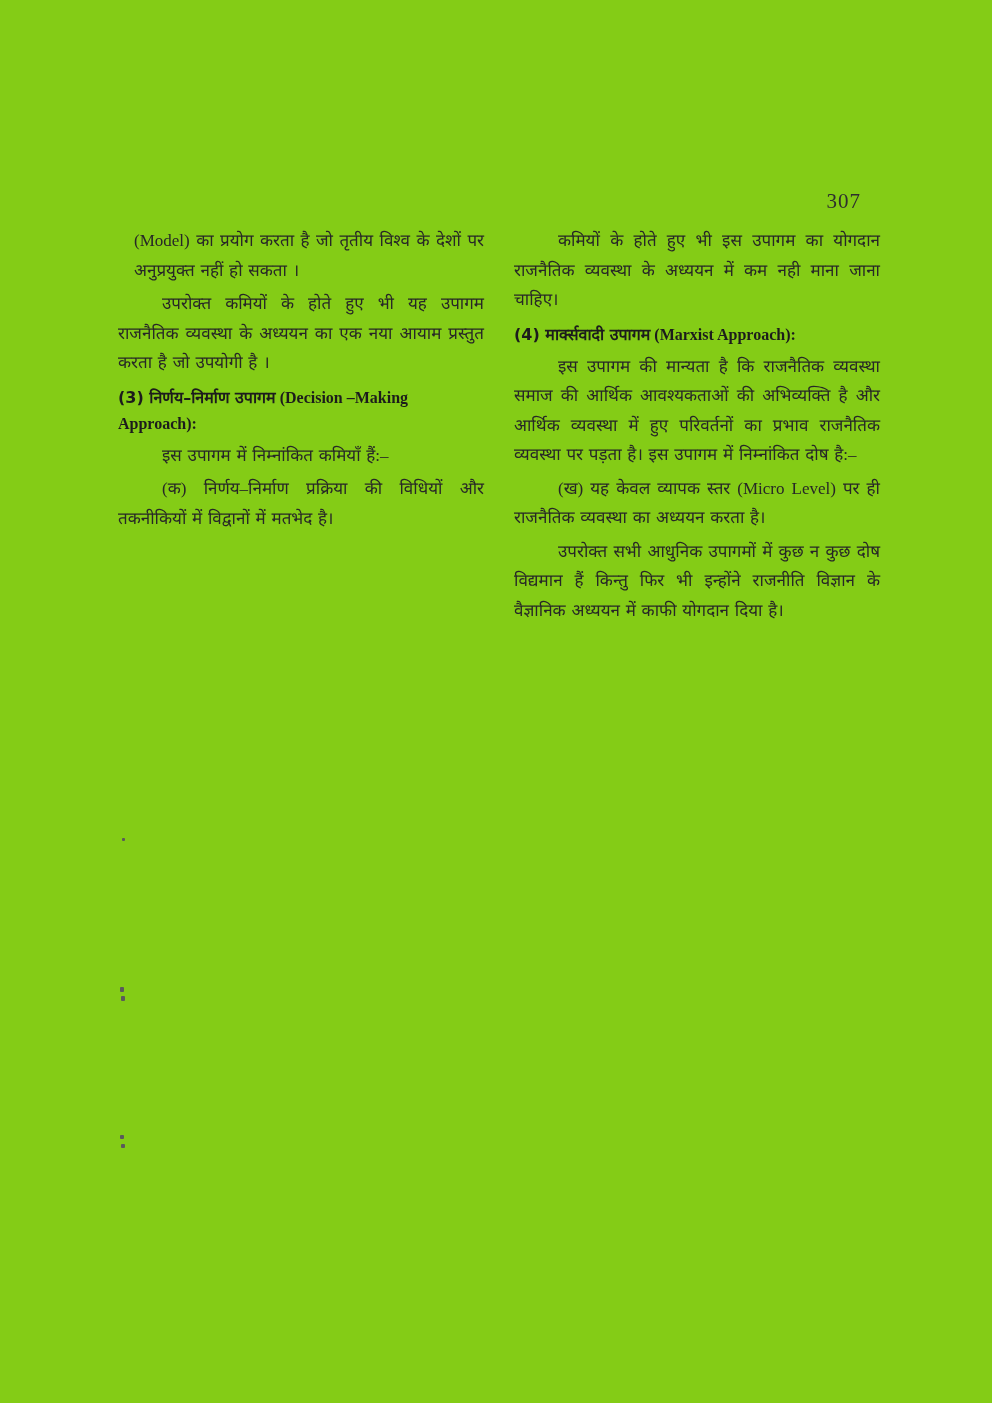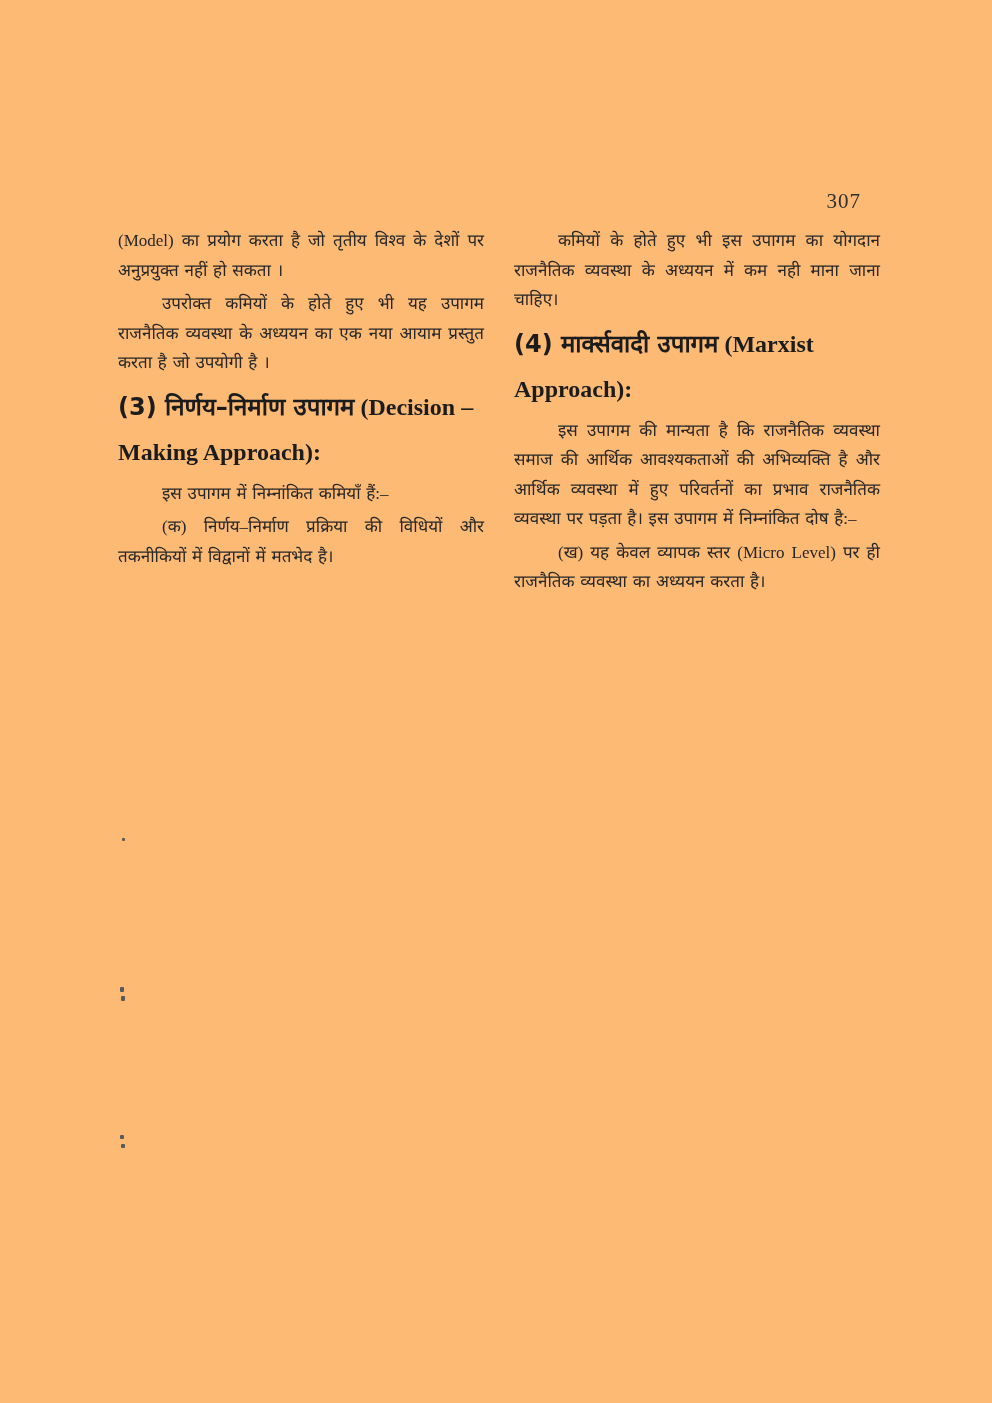--- a/index.html
+++ b/index.html
@@ -11,21 +11,21 @@
     width: 992px;
     height: 1403px;
     position: relative;
     font-family: "Liberation Serif", "DejaVu Sans", sans-serif;
     color: #262626;
     overflow: hidden;
   }
   .sheet {
     position: absolute;
     inset: 0;
-    background: #fdba74;
+    background: #84cc16;
   }
   .page-number {
     position: absolute;
     top: 189px;
     right: 131px;
     font-family: "Liberation Serif", serif;
     font-size: 21px;
     color: #2e2e2e;
     letter-spacing: 1px;
   }
@@ -45,25 +45,26 @@
     margin: 0 0 4px 0;
     font-size: 17px;
     line-height: 29.5px;
     text-align: justify;
     text-indent: 44px;
     word-spacing: 1.5px;
     color: #272727;
   }
   p.para.noindent {
     text-indent: 0;
+    margin-left: 16px;
   }
   h2.heading {
     margin: 7px 0 4px 0;
-    font-size: 24px;
-    line-height: 45px;
+    font-size: 16px;
+    line-height: 26px;
     font-weight: bold;
     color: #1c1c1c;
     text-align: left;
   }
   h2.heading .hi {
     font-family: "DejaVu Sans", sans-serif;
     font-weight: bold;
   }
   h2.heading .lat {
     font-family: "Liberation Serif", serif;
@@ -101,20 +102,21 @@
     </div>
 
     <div class="col">
       <p class="para">कमियों के होते हुए भी इस उपागम का योगदान राजनैतिक व्यवस्था के अध्ययन में कम नही माना जाना चाहिए।</p>
       <h2 class="heading">
         <span class="hi">(4) मार्क्सवादी उपागम</span>
         <span class="lat">(Marxist Approach):</span>
       </h2>
       <p class="para">इस उपागम की मान्यता है कि राजनैतिक व्यवस्था समाज की आर्थिक आवश्यकताओं की अभिव्यक्ति है और आर्थिक व्यवस्था में हुए परिवर्तनों का प्रभाव राजनैतिक व्यवस्था पर पड़ता है। इस उपागम में निम्नांकित दोष है:–</p>
       <p class="para">(ख) यह केवल व्यापक स्तर (Micro Level) पर ही राजनैतिक व्यवस्था का अध्ययन करता है।</p>
+      <p class="para">उपरोक्त सभी आधुनिक उपागमों में कुछ न कुछ दोष विद्यमान हैं किन्तु फिर भी इन्होंने राजनीति विज्ञान के वैज्ञानिक अध्ययन में काफी योगदान दिया है।</p>
     </div>
 
   </div>
 
   <div class="speck s1"></div>
   <div class="speck s2"></div>
   <div class="speck s3"></div>
   <div class="speck s4"></div>
   <div class="speck s5"></div>
 

